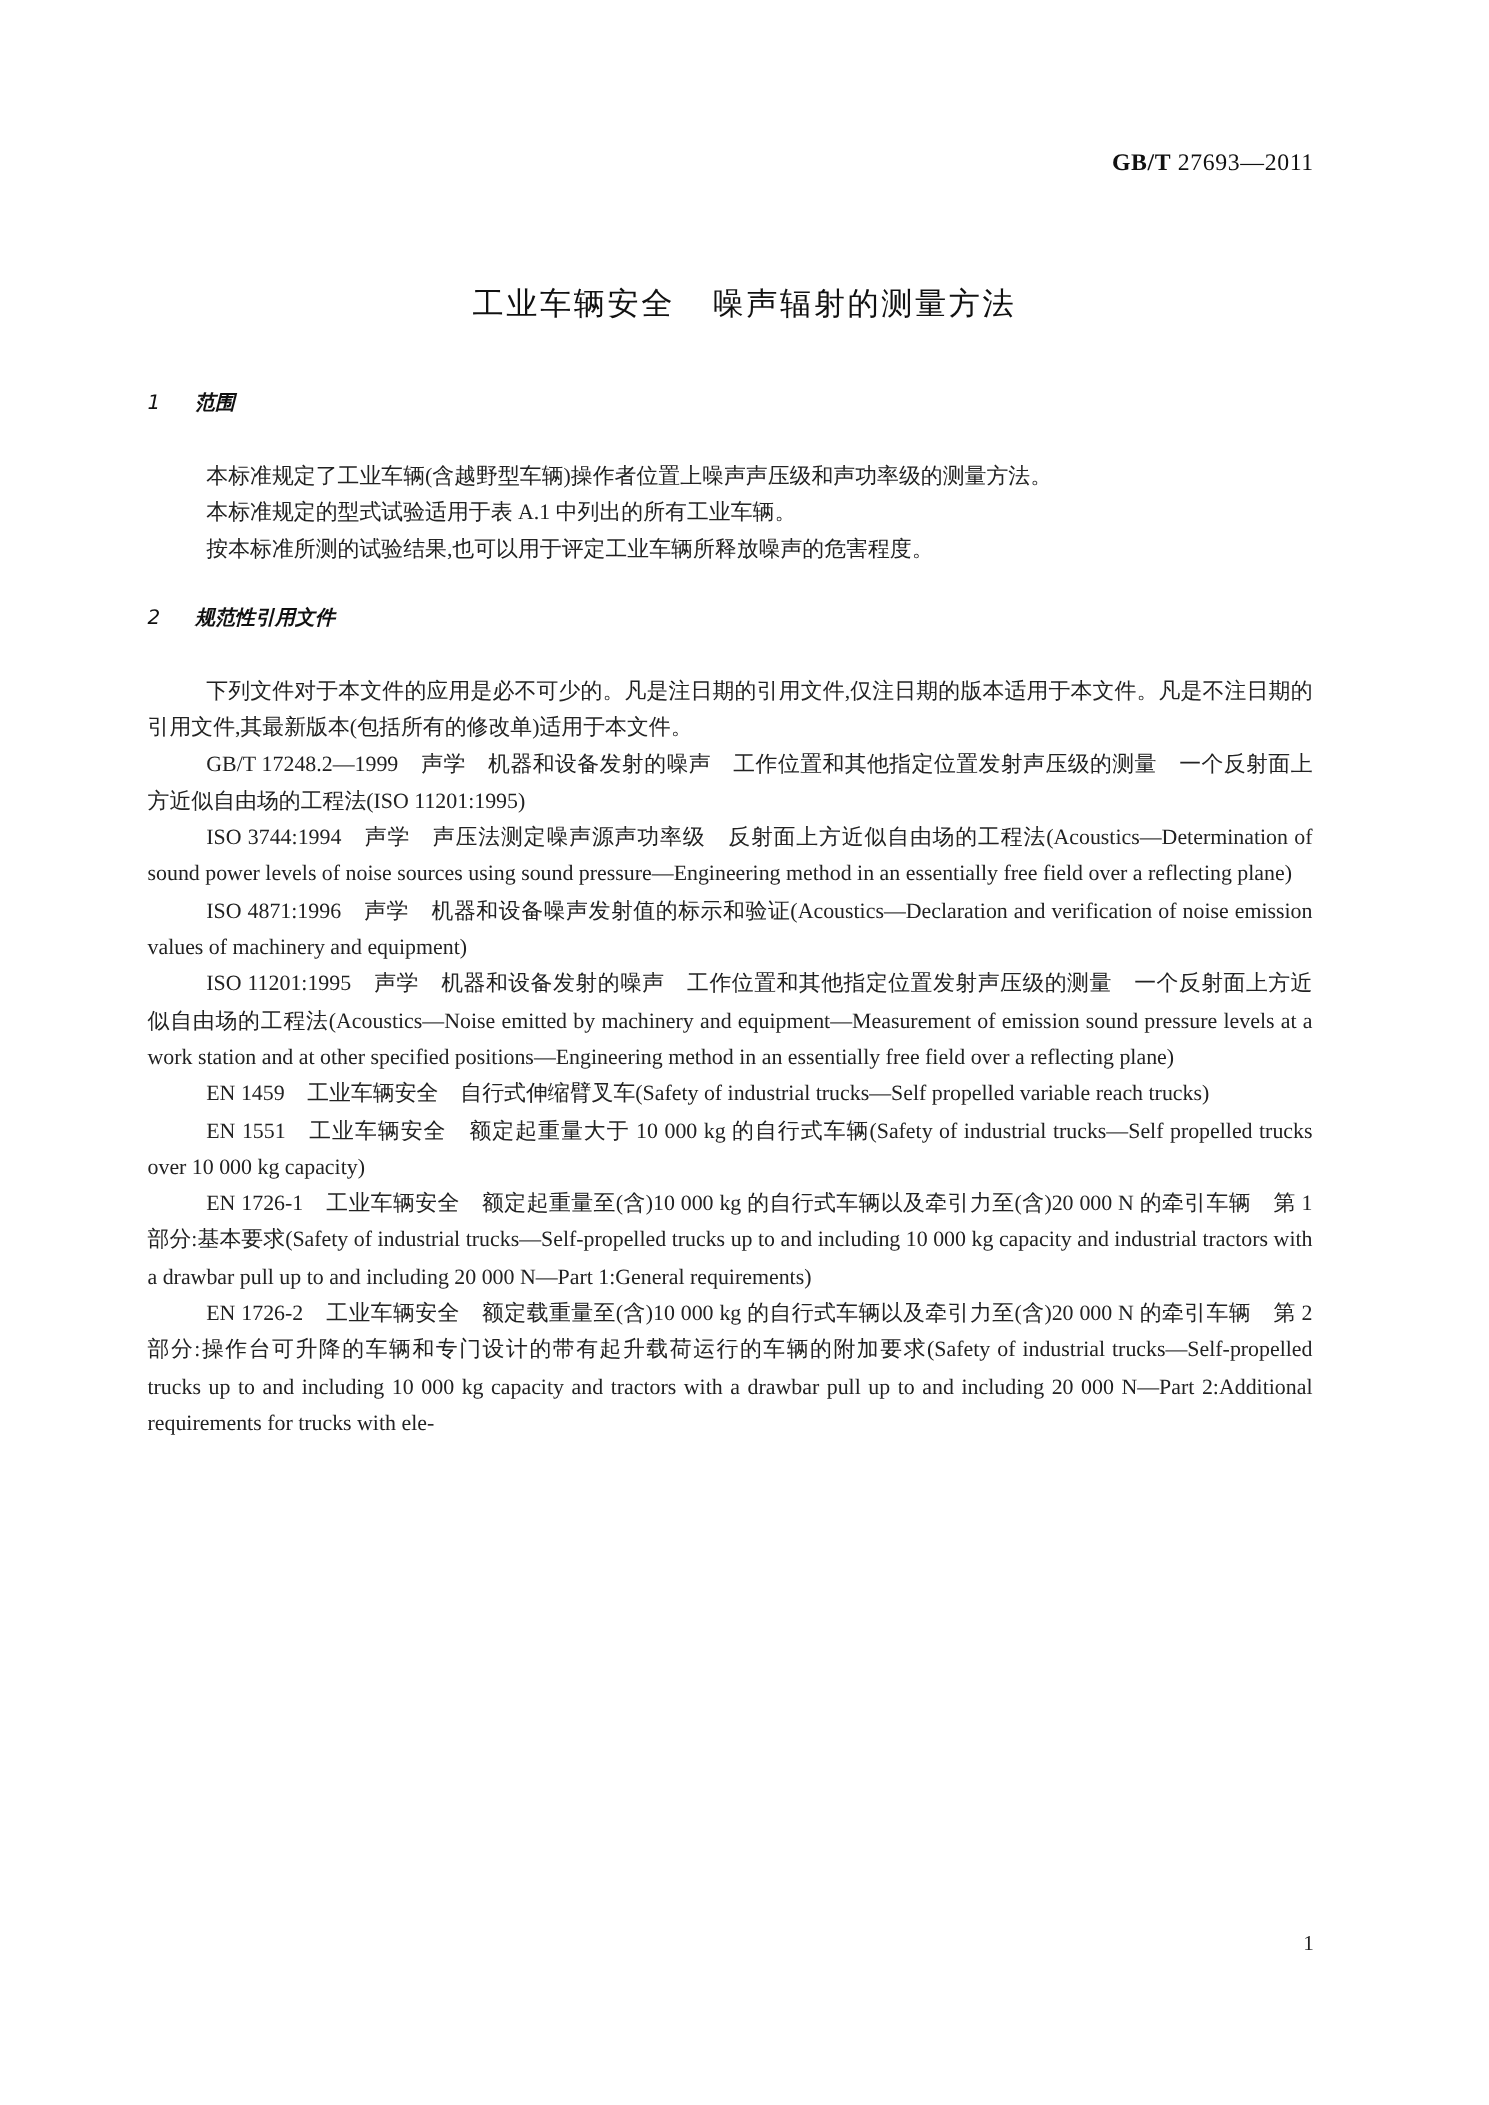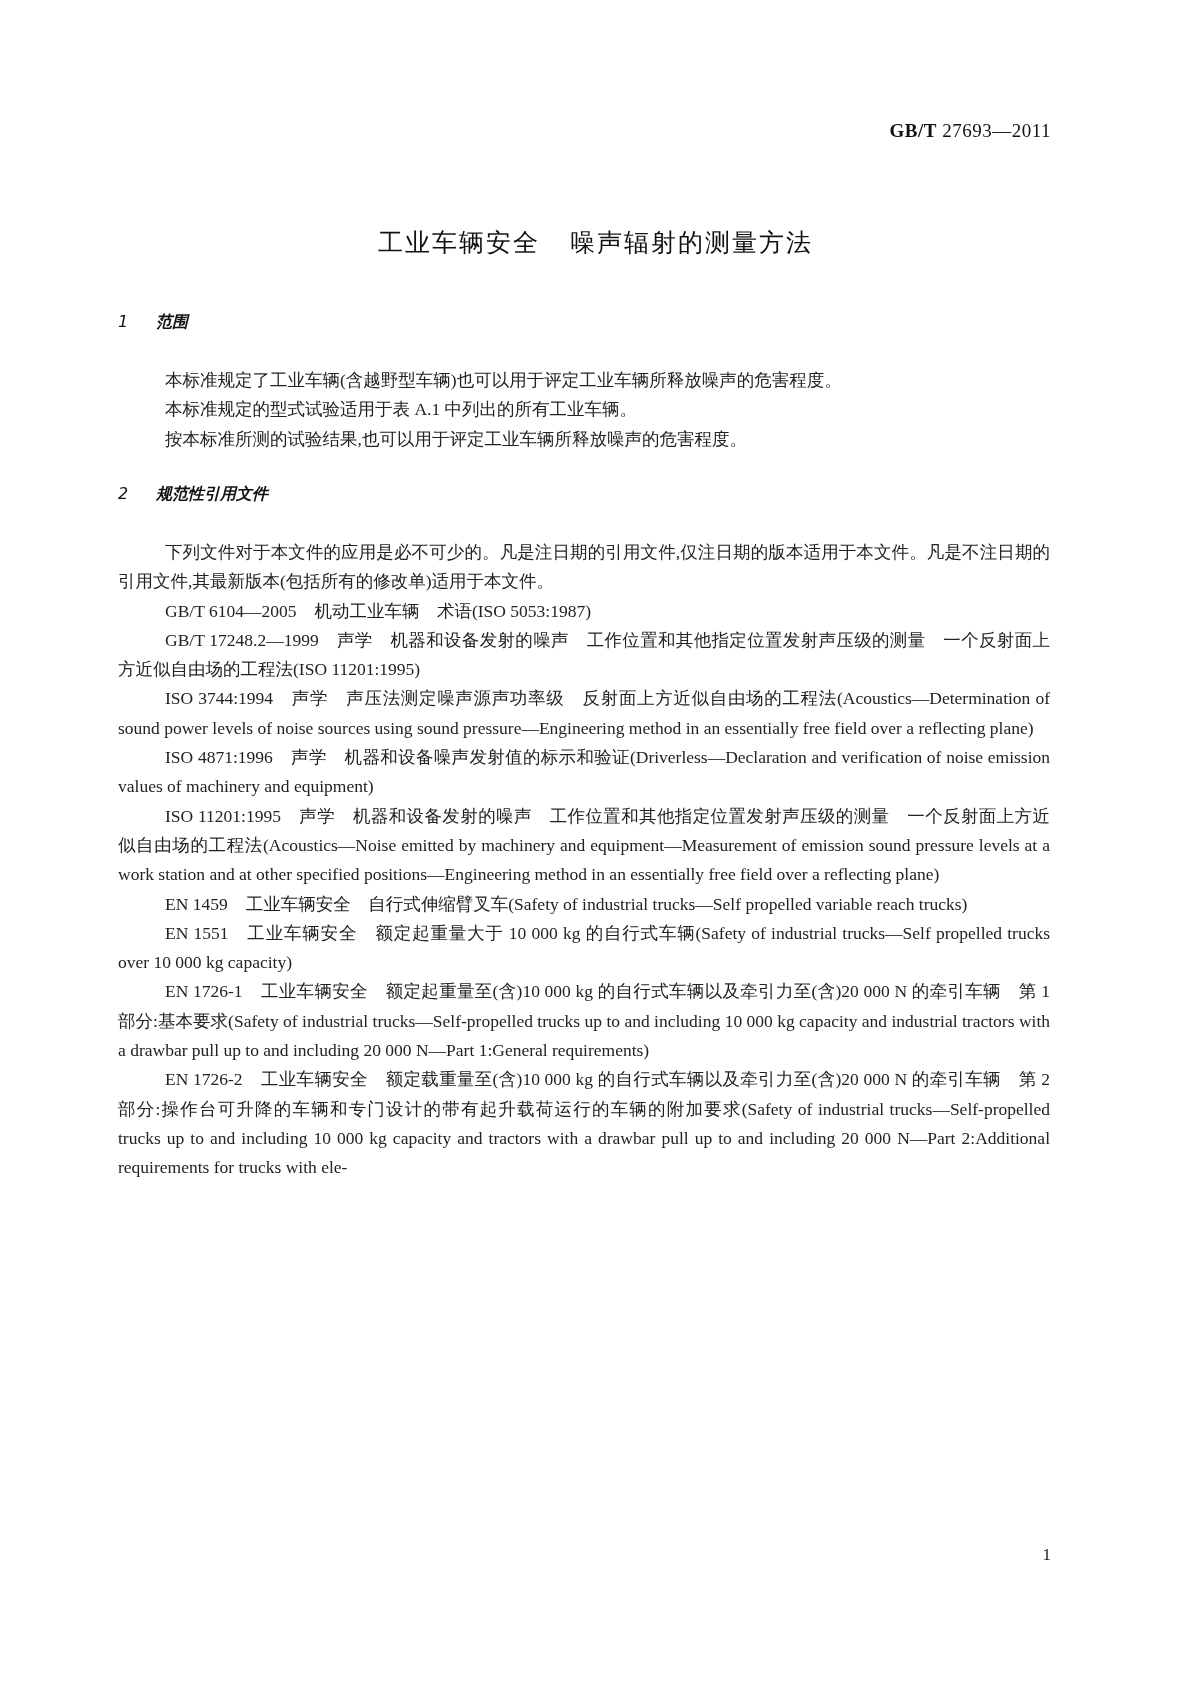--- a/index.html
+++ b/index.html
@@ -21,33 +21,32 @@
 
 <div class="page">
 
   <div class="std-code"><b>GB/T</b> <span>27693—2011</span></div>
 
   <div class="doc-title"><span>工业车辆安全</span><span class="gap"></span><span>噪声辐射的测量方法</span></div>
 
   <div class="heading" style="top:312px;"><span class="num">1</span><span>范围</span></div>
 
   <div class="body" style="top:366px;">
-    <p>本标准规定了工业车辆(含越野型车辆)也可以用于评定工业车辆所释放噪声的危害程度。</p>
+    <p>本标准规定了工业车辆(含越野型车辆)操作者位置上噪声声压级和声功率级的测量方法。</p>
     <p>本标准规定的型式试验适用于表 A.1 中列出的所有工业车辆。</p>
     <p>按本标准所测的试验结果,也可以用于评定工业车辆所释放噪声的危害程度。</p>
   </div>
 
   <div class="heading" style="top:484px;"><span class="num">2</span><span>规范性引用文件</span></div>
 
   <div class="body" style="top:538px;">
     <p>下列文件对于本文件的应用是必不可少的。凡是注日期的引用文件,仅注日期的版本适用于本文件。凡是不注日期的引用文件,其最新版本(包括所有的修改单)适用于本文件。</p>
-    <p><span>GB/T 6104—2005</span><span class="sp"></span><span>机动工业车辆　术语(ISO 5053:1987)</span></p>
     <p><span>GB/T 17248.2—1999</span><span class="sp"></span><span>声学　机器和设备发射的噪声　工作位置和其他指定位置发射声压级的测量　一个反射面上方近似自由场的工程法(ISO 11201:1995)</span></p>
     <p><span>ISO 3744:1994</span><span class="sp"></span><span>声学　声压法测定噪声源声功率级　反射面上方近似自由场的工程法(Acoustics—Determination of sound power levels of noise sources using sound pressure—Engineering method in an essentially free field over a reflecting plane)</span></p>
-    <p><span>ISO 4871:1996</span><span class="sp"></span><span>声学　机器和设备噪声发射值的标示和验证(Driverless—Declaration and verification of noise emission values of machinery and equipment)</span></p>
+    <p><span>ISO 4871:1996</span><span class="sp"></span><span>声学　机器和设备噪声发射值的标示和验证(Acoustics—Declaration and verification of noise emission values of machinery and equipment)</span></p>
     <p><span>ISO 11201:1995</span><span class="sp"></span><span>声学　机器和设备发射的噪声　工作位置和其他指定位置发射声压级的测量　一个反射面上方近似自由场的工程法(Acoustics—Noise emitted by machinery and equipment—Measurement of emission sound pressure levels at a work station and at other specified positions—Engineering method in an essentially free field over a reflecting plane)</span></p>
     <p><span>EN 1459</span><span class="sp"></span><span>工业车辆安全　自行式伸缩臂叉车(Safety of industrial trucks—Self propelled variable reach trucks)</span></p>
     <p><span>EN 1551</span><span class="sp"></span><span>工业车辆安全　额定起重量大于 10 000 kg 的自行式车辆(Safety of industrial trucks—Self propelled trucks over 10 000 kg capacity)</span></p>
     <p><span>EN 1726-1</span><span class="sp"></span><span>工业车辆安全　额定起重量至(含)10 000 kg 的自行式车辆以及牵引力至(含)20 000 N 的牵引车辆　第 1 部分:基本要求(Safety of industrial trucks—Self-propelled trucks up to and including 10 000 kg capacity and industrial tractors with a drawbar pull up to and including 20 000 N—Part 1:General requirements)</span></p>
     <p><span>EN 1726-2</span><span class="sp"></span><span>工业车辆安全　额定载重量至(含)10 000 kg 的自行式车辆以及牵引力至(含)20 000 N 的牵引车辆　第 2 部分:操作台可升降的车辆和专门设计的带有起升载荷运行的车辆的附加要求(Safety of industrial trucks—Self-propelled trucks up to and including 10 000 kg capacity and tractors with a drawbar pull up to and including 20 000 N—Part 2:Additional requirements for trucks with ele-</span></p>
   </div>
 
   <div class="page-num">1</div>
 </div>
 

